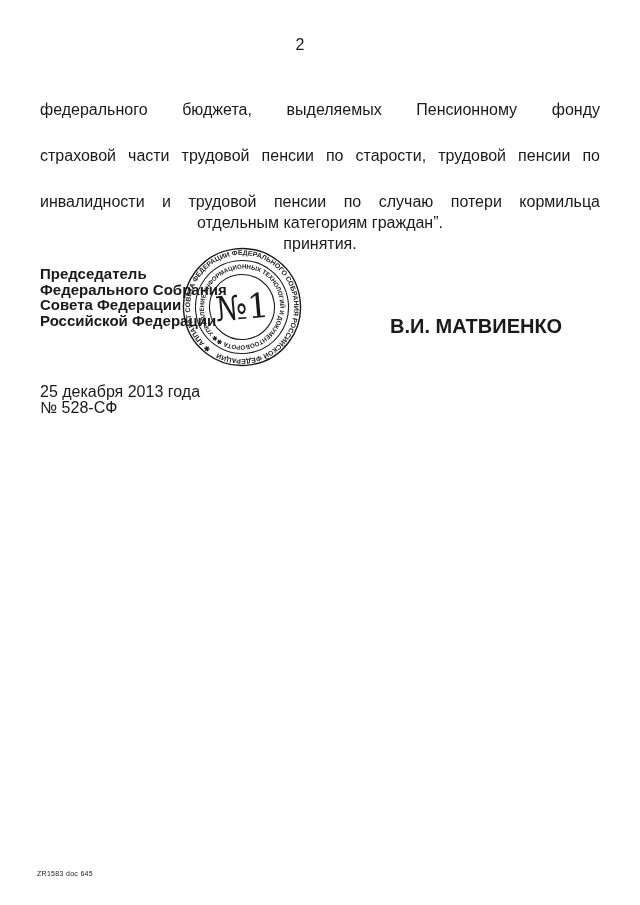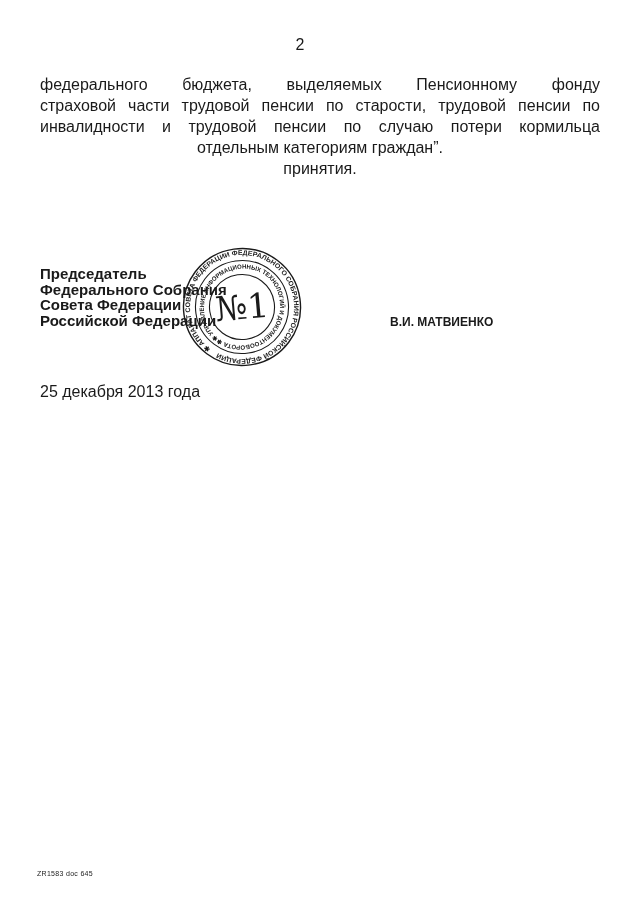--- a/index.html
+++ b/index.html
@@ -18,20 +18,21 @@
   }
 
   .bodytext {
     position:absolute; left:40px; width:560px;
     font-size:16px; line-height:21px;
   }
   .para1 { top:74px; }
   .jline {
     height:21px; overflow:hidden;
     text-align:justify;
+    margin-top:25px;
   }
   .jline::after { content:""; display:inline-block; width:100%; height:0; }
   .plain { height:21px; overflow:hidden; text-align:center; }
   .indent { text-indent:38px; }
 
   .stamp {
     position:absolute; left:181px; top:246px;
     width:122px; height:122px;
   }
   .stamp svg { width:100%; height:100%; }
@@ -45,21 +46,21 @@
     fill:#1a1a1a;
   }
 
   .sig-title {
     position:absolute; left:40px; top:266px;
     font-size:15px; font-weight:bold; line-height:15.5px;
     white-space:nowrap;
   }
   .sig-name {
     position:absolute; left:390px; top:315px;
-    font-size:12px; font-weight:bold; white-space:nowrap;
+    font-size:20px; font-weight:bold; white-space:nowrap;
   }
 
   .issue {
     position:absolute; left:40px; top:384px;
     font-size:16px; line-height:16px; white-space:nowrap;
   }
 
   .footer-code {
     position:absolute; left:37px; top:870px;
     font-size:7px; letter-spacing:0.3px; color:#222;
@@ -106,17 +107,18 @@
     <div>Председатель</div>
     <div>Федерального Собрания</div>
     <div>Совета Федерации</div>
     <div>Российской Федерации</div>
   </div>
 
   <div class="sig-name">В.И. МАТВИЕНКО</div>
 
   <div class="issue">
     <div>25 декабря 2013 года</div>
+    <div>№ 528-СФ</div>
   </div>
 
   <div class="footer-code">ZR1583 doc 645</div>
 
 </div>
 
 </body></html>

